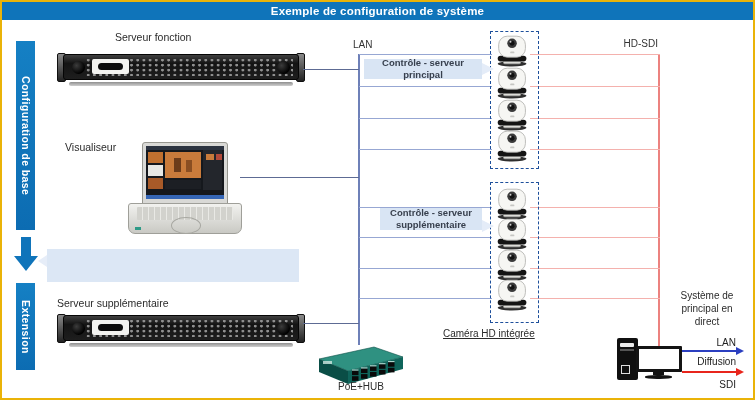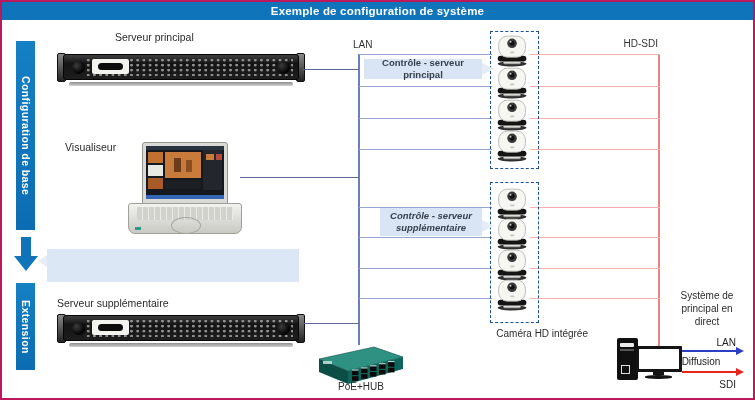--- a/index.html
+++ b/index.html
@@ -1,16 +1,16 @@
 <!DOCTYPE html>
 <html><head>
 <meta charset="utf-8">
 <style>
   html,body{margin:0;padding:0;background:#fff;font-family:"Liberation Sans",sans-serif;}
-  .page{position:relative;width:755px;height:400px;background:#ffffff;border:2px solid #be185d;box-sizing:border-box;overflow:hidden;}
+  .page{position:relative;width:755px;height:400px;background:#ffffff;border:2px solid #eab308;box-sizing:border-box;overflow:hidden;}
   
   .header{position:absolute;left:0;top:0;width:751px;height:18px;background:#0f74ba;color:#fff;
           font-size:11.5px;font-weight:bold;text-align:center;line-height:18px;letter-spacing:.2px;}
   
   .vbar{position:absolute;left:14px;width:19px;background:linear-gradient(180deg,#1580c4,#0c6cb2);
         color:#fff;font-weight:bold;font-size:10.5px;display:flex;align-items:center;justify-content:center;}
   .vbar span{writing-mode:vertical-rl;letter-spacing:.4px;white-space:nowrap;}
   .darrow-shaft{position:absolute;left:19px;top:235px;width:10px;height:19px;background:#0f74ba;}
   .darrow-head{position:absolute;left:12px;top:254px;width:0;height:0;
                border-left:12px solid transparent;border-right:12px solid transparent;border-top:15px solid #0f74ba;}
@@ -107,21 +107,21 @@
 
   <div class="vbar" style="top:39px;height:189px;">
     <span>Configuration de base</span>
   </div>
   <div class="darrow-shaft"></div>
   <div class="darrow-head"></div>
   <div class="vbar" style="top:281px;height:87px;">
     <span>Extension</span>
   </div>
 
-  <div class="lbl" style="left:113px;top:29px;">Serveur principal</div>
+  <div class="lbl" style="left:113px;top:29px;">Serveur fonction</div>
   <div class="server" style="left:55px;top:50px;">
     <div class="ear ear-l"></div>
       <div class="ear ear-r"></div>
     <div class="srv-body">
       <div class="srv-dots"></div>
       <div class="srv-badge">
           <div class="srv-pill"></div>
         </div>
       <div class="screw screw-l"></div>
         <div class="screw screw-r"></div>
@@ -227,26 +227,26 @@
       <use href="#cam-sym"></use>
     </svg>
   <svg class="cam" style="top:276px;">
       <use href="#cam-sym"></use>
     </svg>
 
   <div class="callout" style="left:362px;top:57px;width:118px;height:20px;">
     <div class="tail-right" style="top:4px;"></div>
     <span>Contrôle - serveur principal</span>
   </div>
-  <div class="callout" style="left:378px;top:206px;width:102px;height:28px;font-style:italic;">
+  <div class="callout" style="left:378px;top:206px;width:102px;height:22px;">
     <div class="tail-right" style="top:12px;"></div>
     <span>Contrôle - serveur supplémentaire</span>
   </div>
 
-  <div class="lbl small" style="left:441px;top:326px;width:145px;text-align:right;white-space:normal;line-height:1.25;">
+  <div class="lbl small" style="left:441px;top:326px;width:145px;text-align:left;white-space:normal;line-height:1.25;text-decoration:underline;">
     <div>Caméra HD intégrée</div>
   </div>
 
   <svg class="switch" viewBox="0 0 88 40">
     <polygon points="2,15 57,3 86,13 31,27" fill="#2f9181" stroke="#0c4f47" stroke-width="0.6"></polygon>
     <polygon points="2,15 2,28 31,40 31,27" fill="#0a4e46"></polygon>
     <polygon points="31,27 86,13 86,25 31,40" fill="#0f655b"></polygon>
     <rect x="6" y="17" width="9" height="3" fill="#cfe9e1" opacity="0.8"></rect>
     <g fill="#0a0a0a">
       <rect x="35" y="26.5" width="6.5" height="4.6"></rect>
@@ -276,18 +276,18 @@
       <div class="pc-slot2"></div>
       <div class="pc-btn"></div>
   </div>
   <div class="monitor"></div>
   <div class="mon-stand"></div>
   <div class="mon-base"></div>
 
   <div class="out-lbl" style="top:335px;">LAN</div>
   <div class="out-line" style="top:348px;background:#2b3fc0;"></div>
   <div class="out-head" style="top:344.5px;border-left:8px solid #2b3fc0;"></div>
-  <div class="out-lbl" style="top:354px;text-align:center;">Diffusion</div>
+  <div class="out-lbl" style="top:354px;">Diffusion</div>
   <div class="out-line" style="top:369px;background:#e8251c;"></div>
   <div class="out-head" style="top:365.5px;border-left:8px solid #e8251c;"></div>
   <div class="out-lbl" style="top:377px;">SDI</div>
 
 </div>
 
 </body></html>

